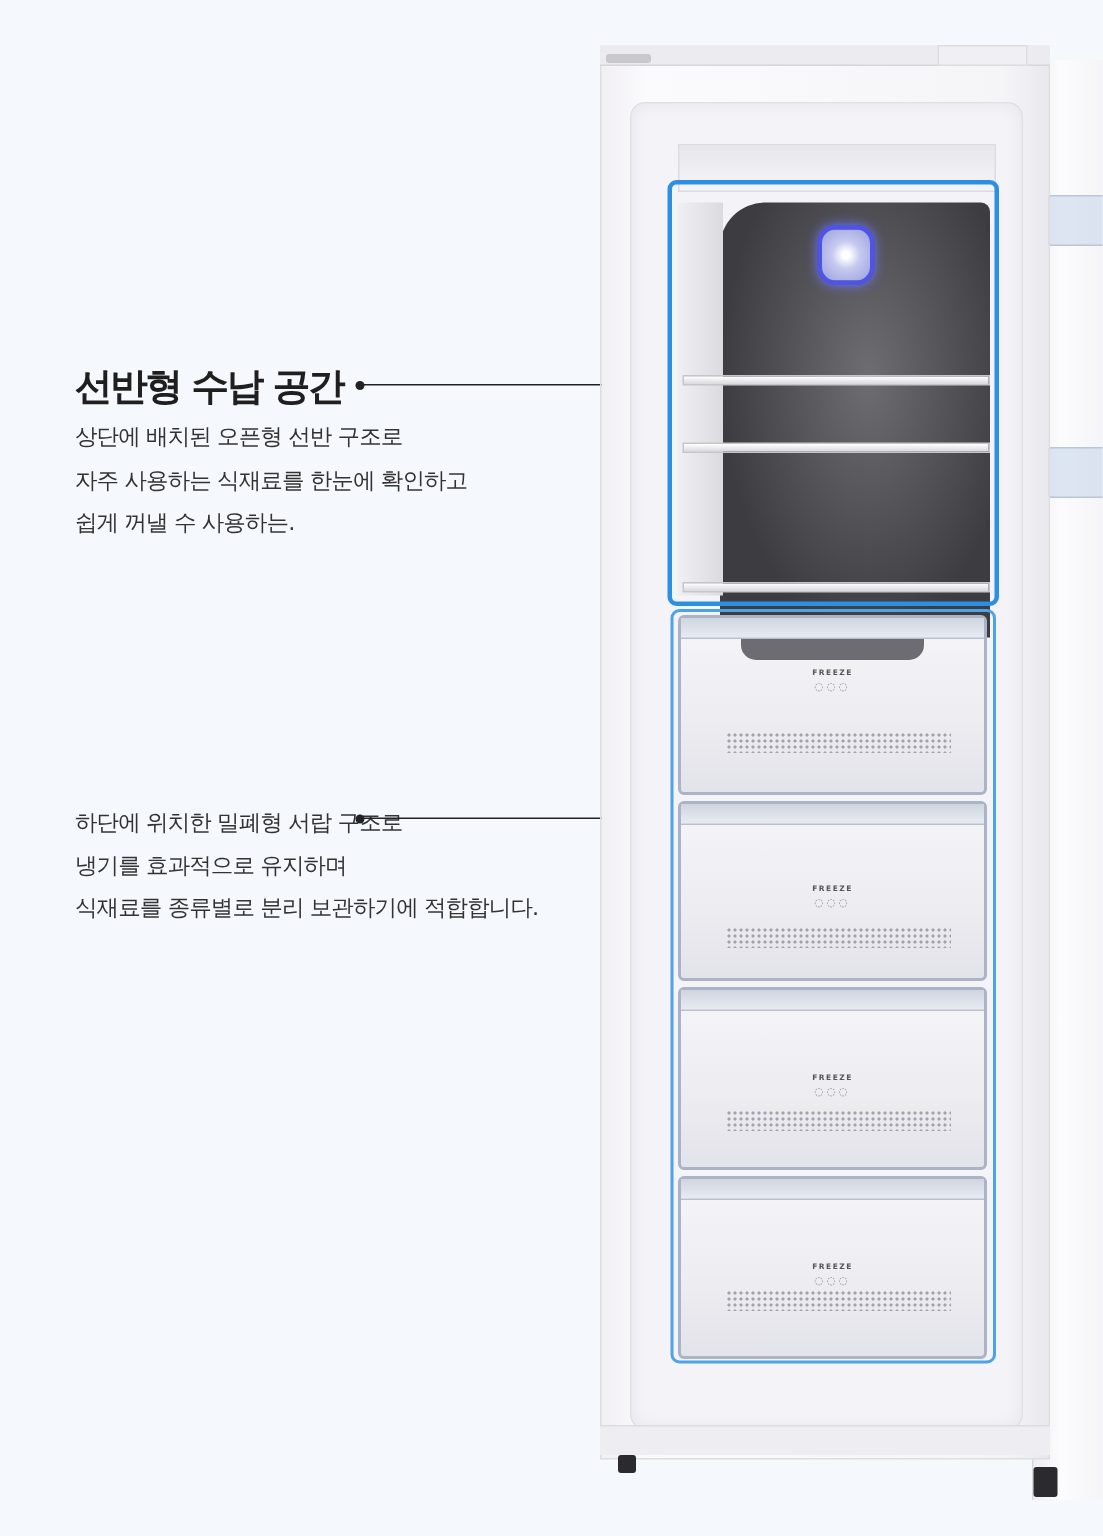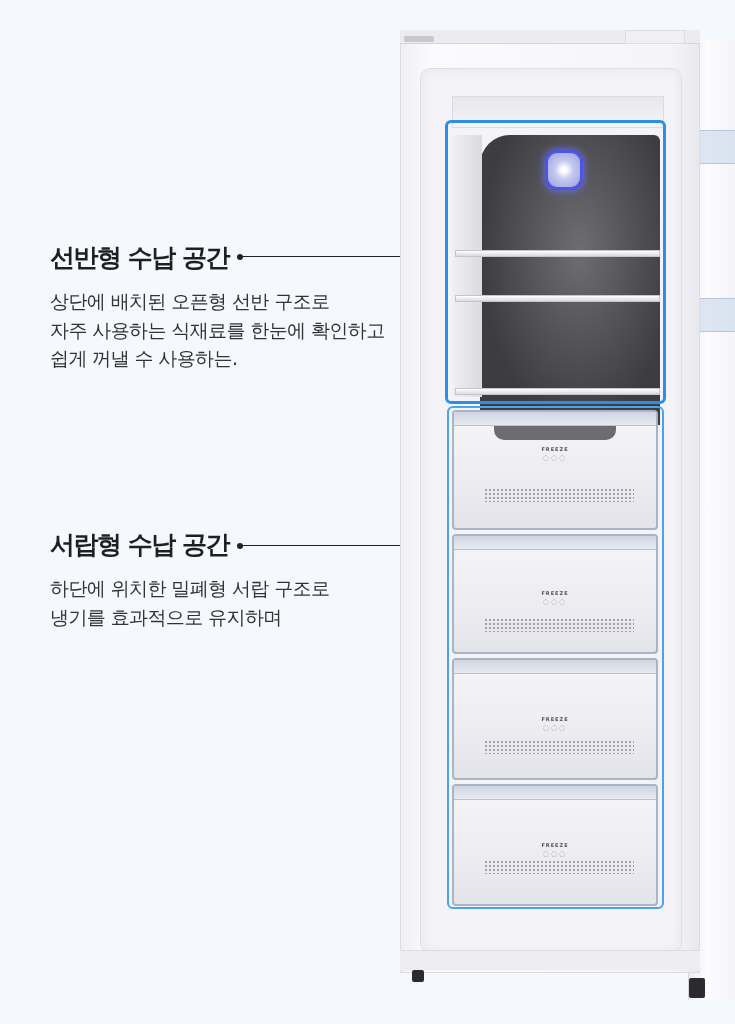--- a/index.html
+++ b/index.html
@@ -1,21 +1,21 @@
 <!DOCTYPE html>
 <html><head>
 <meta charset="utf-8">
 <style>
   * { box-sizing: border-box; margin: 0; padding: 0; }
   html, body { width: 735px; height: 1024px; overflow: hidden; }
   body { background: #f5f9fe; font-family: "DejaVu Sans", "Liberation Sans", sans-serif; position: relative; color: #222; }
 
   .section { position: absolute; left: 50px; }
   .section .title { font-size: 25px; font-weight: bold; color: #1f1f1f; letter-spacing: -1.5px; line-height: 30px; white-space: nowrap; }
-  .section .desc { margin-top: 14px; font-size: 19px; color: #333; line-height: 28.5px; letter-spacing: -0.6px; white-space: nowrap; }
+  .section .desc { margin-top: 4px; font-size: 15px; color: #333; line-height: 28.5px; letter-spacing: -0.6px; white-space: nowrap; }
   .s1 { top: 243px; }
   .s2 { top: 530px; }
 
   .leader { position: absolute; height: 1.4px; background: #222; }
   .leader .dot { position: absolute; left: -3px; top: -2.5px; width: 6px; height: 6px; border-radius: 50%; background: #222; }
   .l1 { top: 256px; left: 240px; width: 210px; }
   .l2 { top: 545px; left: 240px; width: 212px; }
 
   
   .fridge { position: absolute; left: 400px; top: 38px; width: 300px; height: 935px; background: linear-gradient(90deg,#f1eff3,#fbfafc 10%,#f5f4f7 90%,#e9e8ee); border: 1px solid #ddd; }
@@ -58,24 +58,24 @@
 <div class="section s1">
   <div class="title">선반형 수납 공간</div>
   <div class="desc">
     <div>상단에 배치된 오픈형 선반 구조로</div>
     <div>자주 사용하는 식재료를 한눈에 확인하고</div>
     <div>쉽게 꺼낼 수 사용하는.</div>
   </div>
 </div>
 
 <div class="section s2">
-  <div class="title">서랍형 수납 공간</div>
   <div class="desc">
     <div>하단에 위치한 밀폐형 서랍 구조로</div>
     <div>냉기를 효과적으로 유지하며</div>
+    <div>식재료를 종류별로 분리 보관하기에 적합합니다.</div>
   </div>
 </div>
 
 <div class="leader l1">
     <span class="dot"></span>
   </div>
 <div class="leader l2">
     <span class="dot"></span>
   </div>
 

